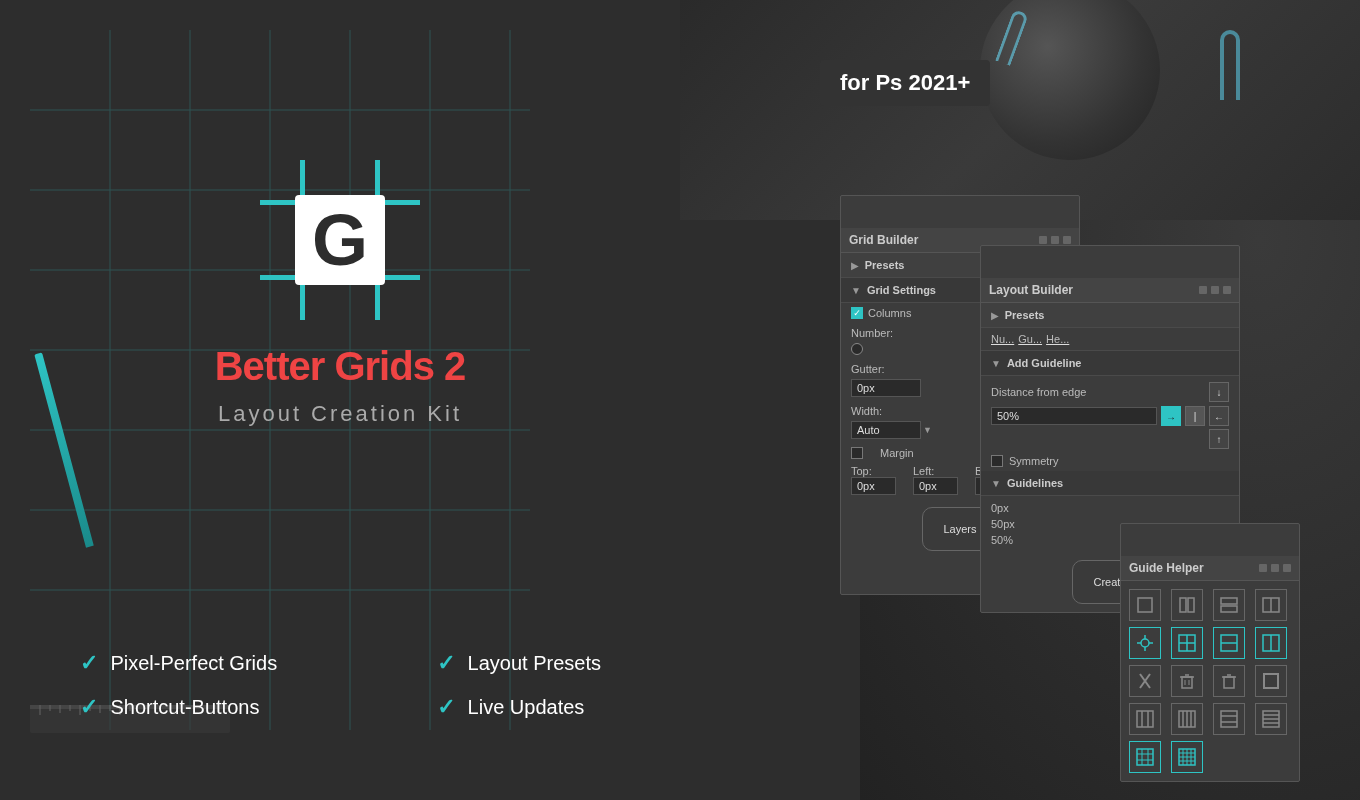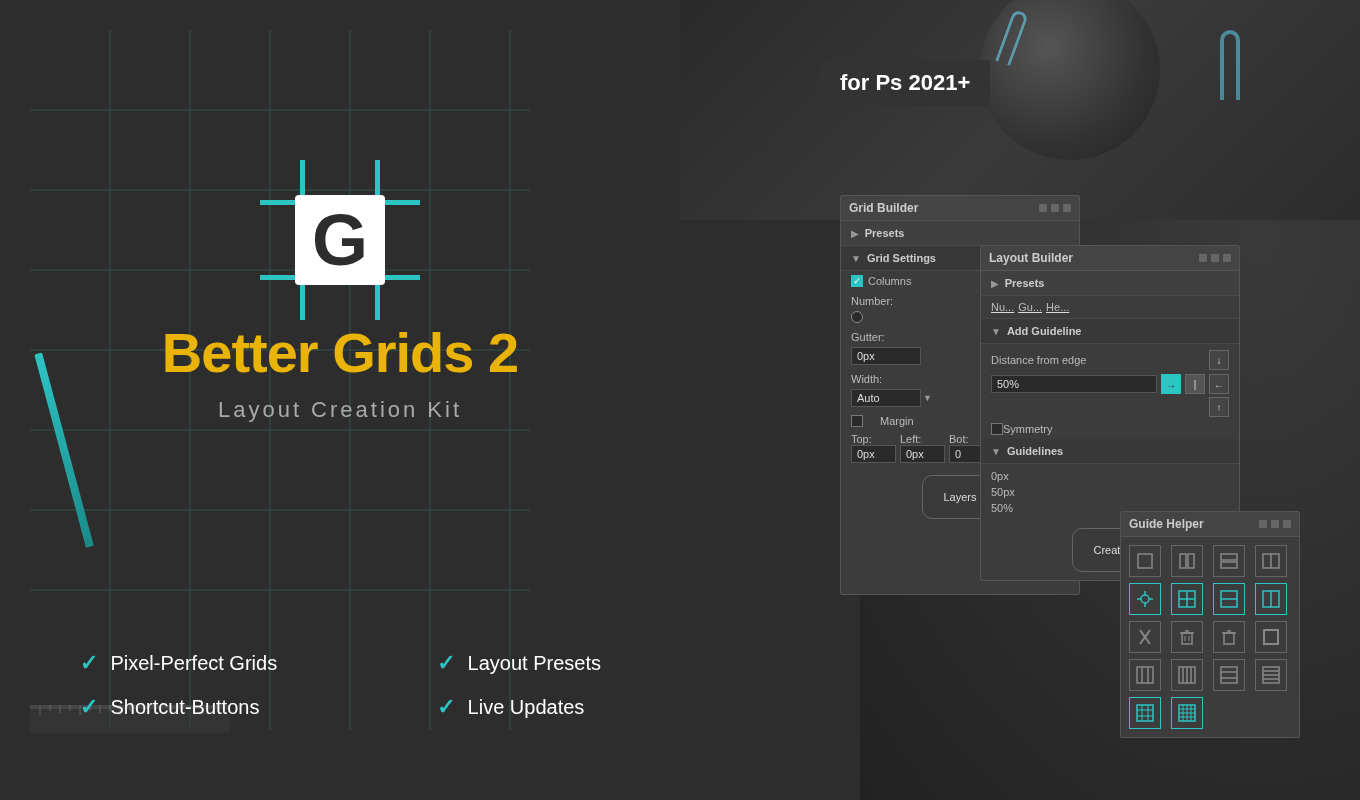--- a/index.html
+++ b/index.html
@@ -81,25 +81,26 @@
       align-items: center;
       justify-content: center;
       font-size: 72px;
       font-weight: 900;
       color: #2d2d2d;
       z-index: 2;
       position: relative;
     }
 
     .app-title {
-      font-size: 56px;
+      font-size: 40px;
       font-weight: 800;
-      color: #eab308;
+      color: #ef4444;
       letter-spacing: -1px;
       text-align: center;
+      margin-top: 24px;
     }
 
     .app-subtitle {
       font-size: 22px;
       font-weight: 300;
       color: #aaa;
       margin-top: 12px;
       letter-spacing: 3px;
       text-align: center;
     }
@@ -164,20 +165,21 @@
     .panel-header {
       background: #444;
       padding: 5px 8px;
       display: flex;
       align-items: center;
       justify-content: space-between;
       border-bottom: 1px solid #555;
       font-size: 12px;
       font-weight: 600;
       color: #ccc;
+      margin-top: 32px;
     }
 
     .panel-header-dots {
       display: flex;
       gap: 4px;
     }
 
     .panel-dot {
       width: 8px; height: 8px;
       background: #666;
@@ -254,21 +256,21 @@
 
     
     .panel-layout-builder {
       top: 50px;
       left: 140px;
       width: 260px;
     }
 
     
     .panel-guide-helper {
-      top: 316px;
+      top: 328px;
       left: 280px;
       width: 180px;
     }
 
     .guide-helper-grid {
       display: grid;
       grid-template-columns: repeat(4, 1fr);
       gap: 6px;
       padding: 8px;
     }
@@ -321,20 +323,21 @@
 
     .guideline-btn-small.teal {
       background: var(--teal);
       border-color: var(--teal);
       color: #222;
     }
 
     .symmetry-row {
       display: flex;
       align-items: flex-end;
+      gap: 6px;
       padding: 4px 10px;
     }
 
     
     .guidelines-list {
       padding: 4px 10px;
     }
 
     .guideline-list-item {
       font-size: 11px;
@@ -590,21 +593,21 @@
         <input class="panel-input" value="Auto" style="width: 70px;" readonly="">
         <span class="select-arrow">▼</span>
       </div>
     </div>
 
     <div style="padding: 4px 10px 2px; display:flex;align-items:center;gap:17px;">
       <div class="panel-checkbox panel-checkbox-unchecked"></div>
       <span class="panel-label">Margin</span>
     </div>
 
-    <div style="display:flex;gap:4px;padding:4px 10px;">
+    <div style="display:flex;gap:17px;padding:4px 10px;">
       <div>
         <div class="panel-label">Top:</div>
         <input class="panel-input" value="0px" style="width: 45px;" readonly="">
       </div>
       <div>
         <div class="panel-label">Left:</div>
         <input class="panel-input" value="0px" style="width: 45px;" readonly="">
       </div>
       <div>
         <div class="panel-label">Bot:</div>

